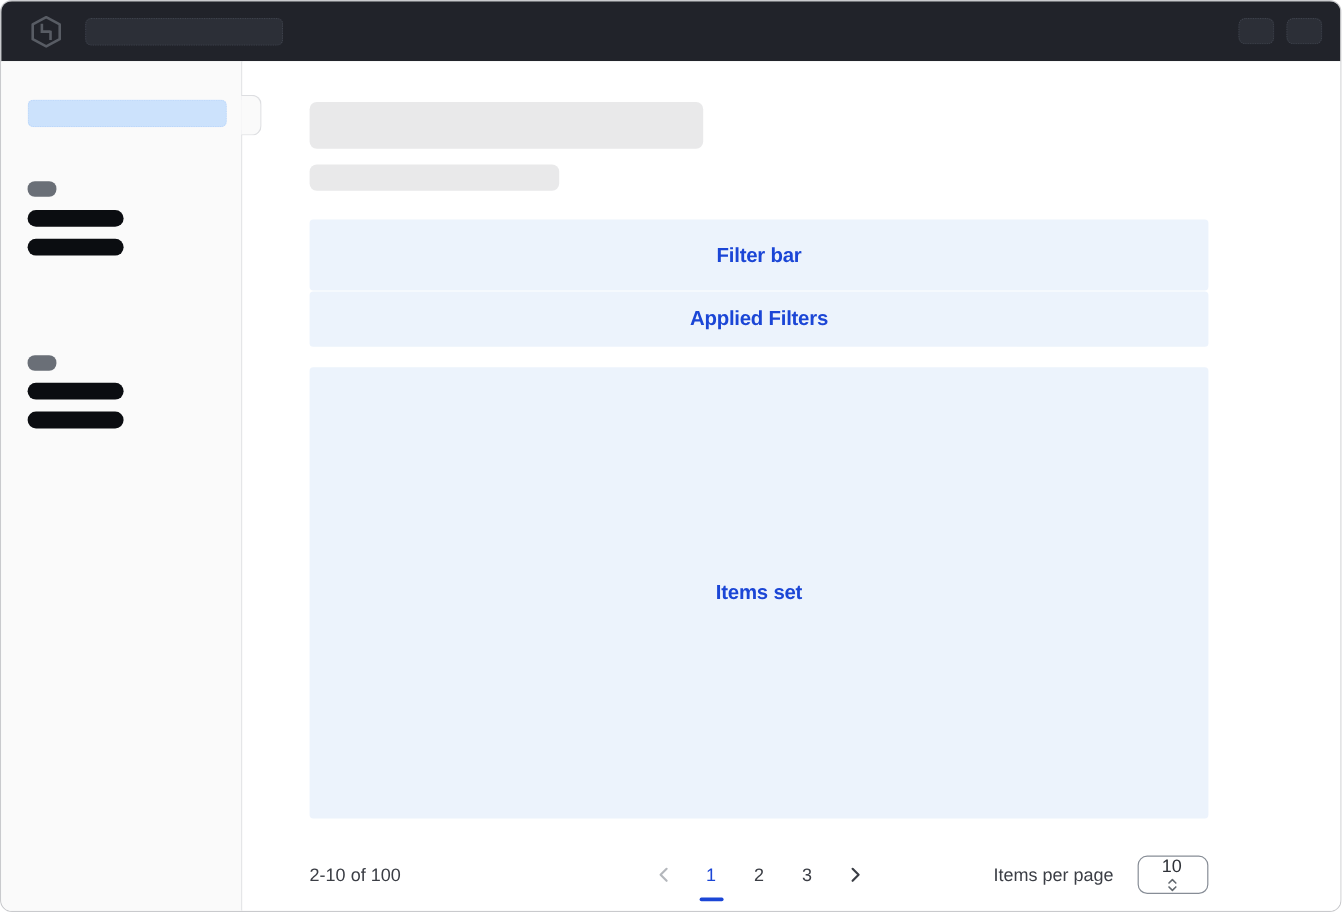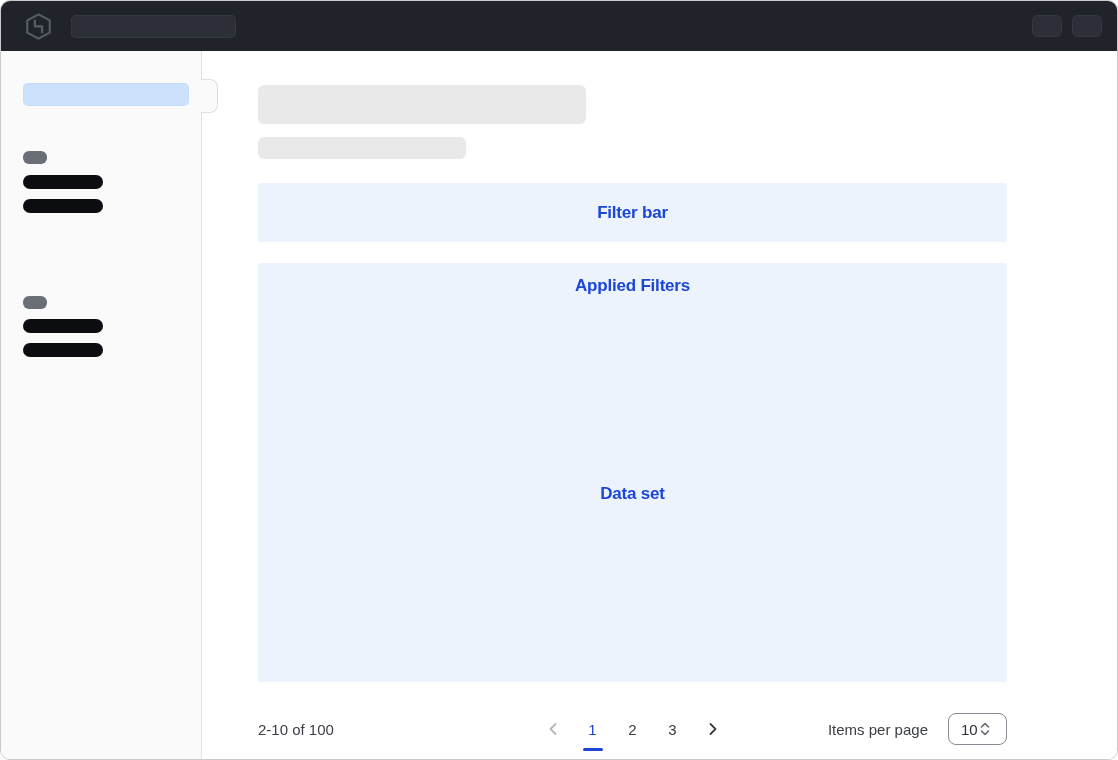--- a/index.html
+++ b/index.html
@@ -64,21 +64,21 @@
     position: absolute; left: 56px; top: 86px; width: 208px; height: 22px;
     background: #e9e9ea; border-radius: 6px;
   }
   .blue-panel {
     position: absolute; left: 56px; width: 749px;
     background: #ecf3fc; border-radius: 3px;
     display: flex; align-items: center; justify-content: center;
     color: #1b46d6; font-weight: bold; font-size: 17px; letter-spacing: -0.2px;
   }
   .filter-bar   { top: 132px; height: 59px; }
-  .applied      { top: 192px; height: 46px; margin-top: 20px; }
+  .applied      { top: 192px; height: 46px; }
   .dataset      { top: 255px; height: 376px; }
 
   
   .pagination {
     position: absolute; left: 56px; top: 660px; width: 749px; height: 36px;
     display: flex; align-items: center;
     font-size: 15px; color: #3b3e45;
   }
   .range-text { flex: none; }
   .pager {
@@ -95,21 +95,21 @@
   .page-underline {
     position: absolute; bottom: -6px; left: 50%; transform: translateX(-50%);
     width: 20px; height: 3px; background: #1b46d6; border-radius: 2px;
   }
   .chev { display: block; }
   .right-group { margin-left: auto; display: flex; align-items: center; gap: 20px; }
   .ipp-select {
     width: 59px; height: 32px; border: 1px solid #878d96; border-radius: 8px;
     display: flex; align-items: center; justify-content: space-between;
     padding: 0 14px 0 12px; background: #ffffff; cursor: pointer;
-    font-size: 15px; color: #2f3238;
+    font-size: 15px; color: #2f3238; flex-direction: column;
   }
 </style>
 </head>
 <body>
 
 <div class="window">
 
   <div class="topnav">
     <div class="logo-wrap">
       <svg width="27" height="27" viewBox="0 0 28 30" fill="none">
@@ -142,21 +142,21 @@
 
     <div class="blue-panel filter-bar">
       <span>Filter bar</span>
     </div>
 
     <div class="blue-panel applied">
       <span>Applied Filters</span>
     </div>
 
     <div class="blue-panel dataset">
-      <span>Data set</span>
+      <span>Items set</span>
     </div>
 
     <div class="pagination">
       <span class="range-text">2-10 of 100</span>
 
       <div class="pager">
         <button class="pager-btn">
           <svg class="chev" width="16" height="16" viewBox="0 0 16 16">
             <path d="M10.5 3 L5.5 8 L10.5 13" stroke="#b4b7bc" stroke-width="1.8" fill="none" stroke-linecap="round" stroke-linejoin="round"></path>
           </svg>

